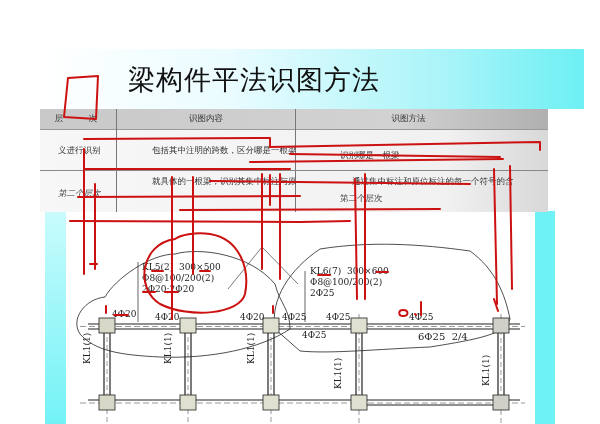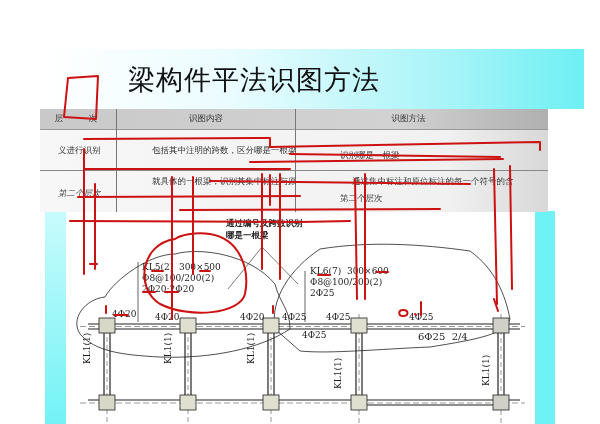--- a/index.html
+++ b/index.html
@@ -102,24 +102,20 @@
         <rect x="493" y="366" width="16" height="15" fill="#d0d0c8" stroke="#222" stroke-width="0.8"></rect>
       </g>
     </g>
 
     <line x1="138" y1="233" x2="138" y2="293" stroke="#222" stroke-width="0.7"></line>
     <line x1="305" y1="242" x2="305" y2="293" stroke="#222" stroke-width="0.7"></line>
     <line x1="262" y1="218" x2="228" y2="260" stroke="#222" stroke-width="0.6"></line>
     <line x1="262" y1="218" x2="298" y2="255" stroke="#222" stroke-width="0.6"></line>
   </svg>
 
-  <div style="position:absolute;left:226px;top:188px;font-size:8.5px;line-height:12px;color:#222;font-weight:bold;">
-    <div>通过编号及跨数识别</div>
-    <div>哪是一根梁</div>
-  </div>
 
   <div style="position:absolute;left:142px;top:233px;font-size:9px;line-height:11px;color:#222;">
     <div><span>KL5(2)</span>&nbsp;&nbsp;<span>300×500</span></div>
     <div>Φ8@100/200(2)</div>
     <div>2Φ20;2Φ20</div>
   </div>
 
   <div style="position:absolute;left:310px;top:237px;font-size:9px;line-height:11px;color:#222;">
     <div><span>KL6(7)</span>&nbsp;&nbsp;<span>300×600</span></div>
     <div>Φ8@100/200(2)</div>

